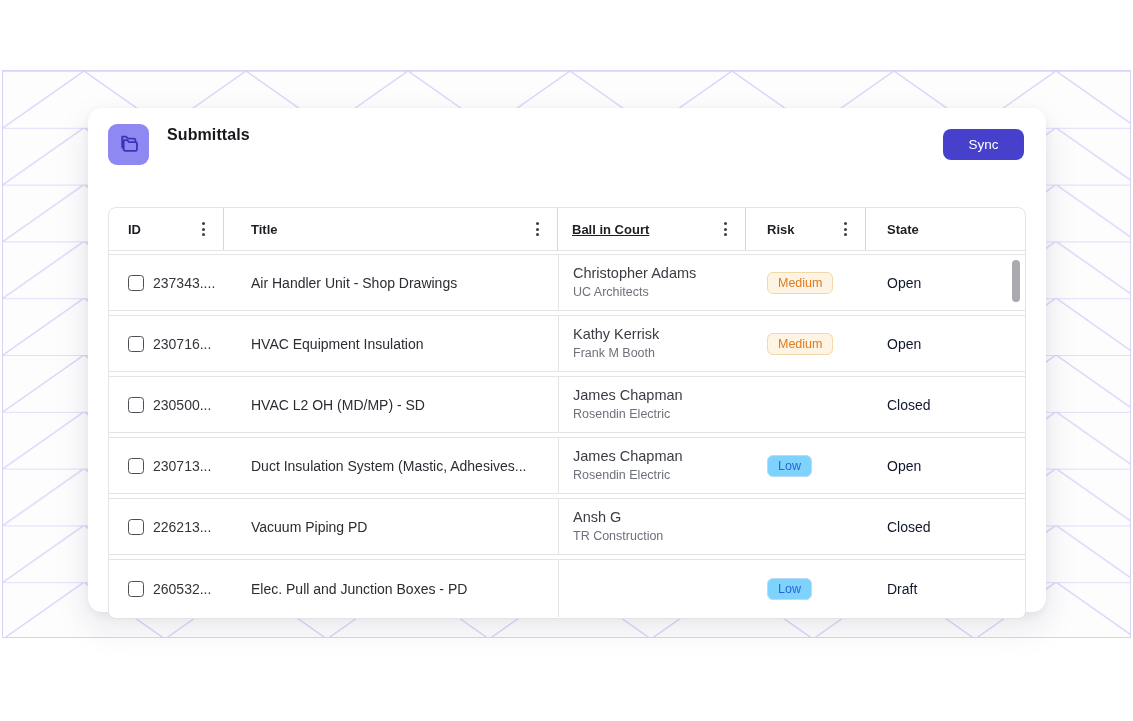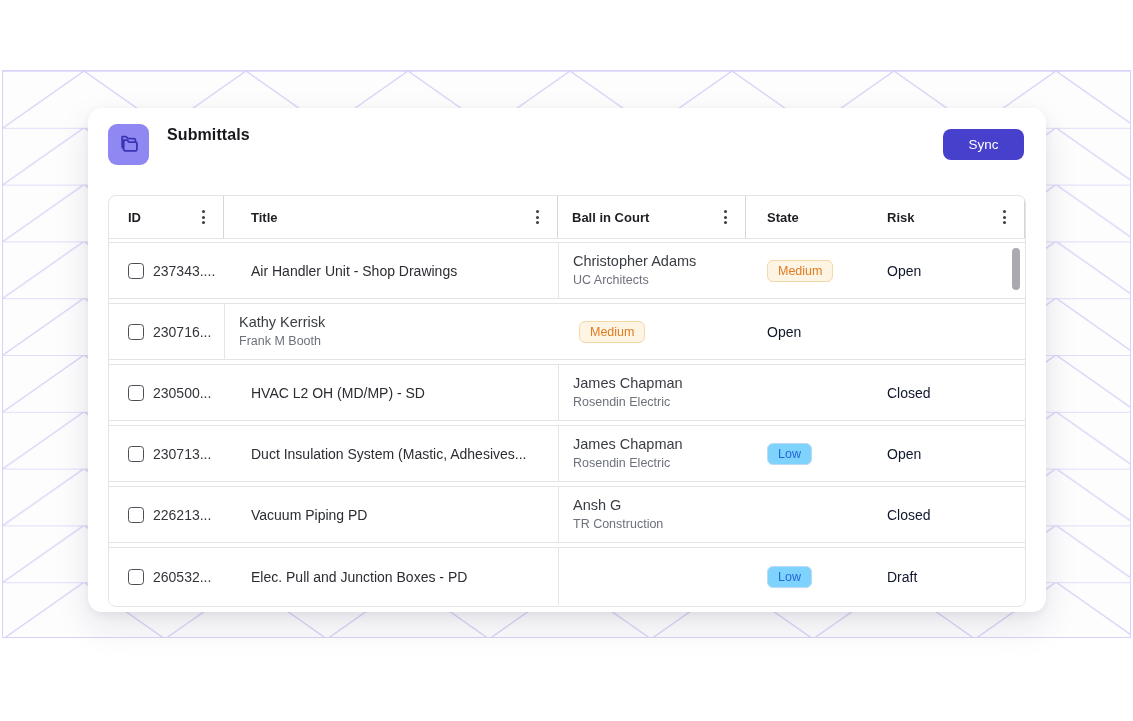--- a/index.html
+++ b/index.html
@@ -38,29 +38,29 @@
   .skeleton.s2 { width:94px; }
   .meta .vsep { width:0; height:15px; border-left:2px solid #a9adb6; margin:0 8px 0 10px; }
   .sync-btn {
     position:absolute; right:2px; top:6px; width:81px; height:31px;
     background:#4640cc; color:#ffffff; font-size:13.5px; font-family:"Liberation Sans", sans-serif;
     border:none; border-radius:8px; cursor:pointer;
   }
 
   
   .table {
-    position:relative; margin-top:6px; height:412px;
+    position:relative; margin-top:18px; height:412px;
     border:1px solid #e4e4e7; border-radius:8px; background:#fff; overflow:hidden;
   }
   .thead { display:grid; grid-template-columns:115px 334px 188px 120px 1fr; height:43px; border-bottom:1px solid #e4e4e7; }
   .th { display:flex; align-items:center; font-size:13px; font-weight:700; color:#1d1f24; position:relative; }
   .th .label { white-space:nowrap; }
   .th-id { padding-left:19px; }
   .th-title { padding-left:27px; }
-  .th-bic { padding-left:14px; }
+  .th-bic { padding-left:14px;text-decoration:underline; }
   .th-risk { padding-left:21px; }
   .th-state { padding-left:21px; }
   .th .kebab { margin-left:auto; margin-right:14px; }
   .th.with-div { border-right:1px solid #d6d6da; }
   .th.with-div::after{ content:""; }
   .kebab { display:flex; flex-direction:column; gap:2.5px; padding:3px 4px; cursor:pointer; }
   .kebab i { width:3px; height:3px; border-radius:50%; background:#3c3f46; }
 
   .tbody { padding-top:3px; }
   .row {
@@ -144,31 +144,31 @@
             </span>
         </div>
         <div class="th th-bic with-div">
           <span class="label">Ball in Court</span>
           <span class="kebab">
               <i></i>
               <i></i>
               <i></i>
             </span>
         </div>
+        <div class="th th-risk with-div">
+          <span class="label">Risk</span>
+          <span class="kebab">
+              <i></i>
+              <i></i>
+              <i></i>
+            </span>
+        </div>
         <div class="th th-state">
           <span class="label">State</span>
         </div>
-        <div class="th th-risk with-div">
-          <span class="label">Risk</span>
-          <span class="kebab">
-              <i></i>
-              <i></i>
-              <i></i>
-            </span>
-        </div>
       </div>
 
       <div class="tbody" id="tbody">
   <div class="row">
     <div class="cell-id">
       <span class="checkbox"></span>
       <span class="id-text">237343....</span>
     </div>
     <div class="cell-title">Air Handler Unit - Shop Drawings</div>
     <div class="cell-bic">
@@ -179,20 +179,21 @@
       <span class="badge medium">Medium</span>
     </div>
     <div class="cell-state">Open</div>
   </div>
 
   <div class="row">
     <div class="cell-id">
       <span class="checkbox"></span>
       <span class="id-text">230716...</span>
     </div>
+    <div class="cell-title">HVAC Equipment Insulation</div>
     <div class="cell-bic">
       <span class="bic-name">Kathy Kerrisk</span>
       <span class="bic-company">Frank M Booth</span>
     </div>
     <div class="cell-risk">
       <span class="badge medium">Medium</span>
     </div>
     <div class="cell-state">Open</div>
   </div>
 

